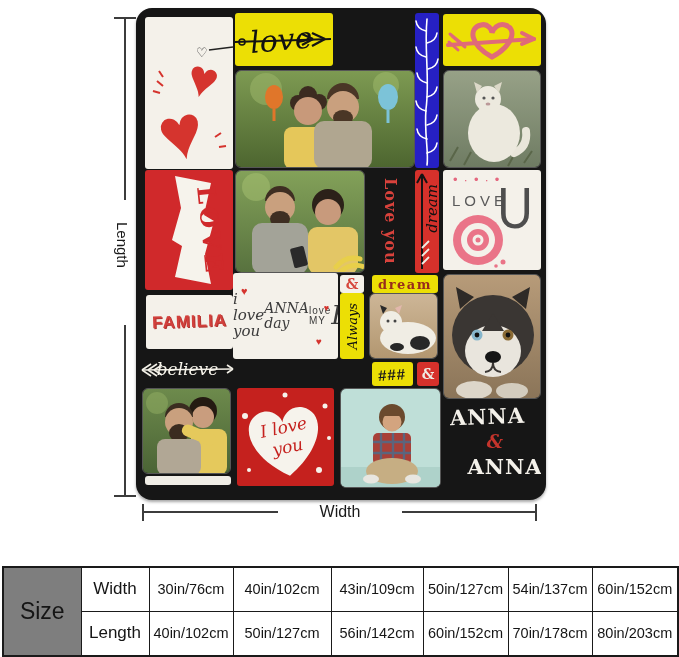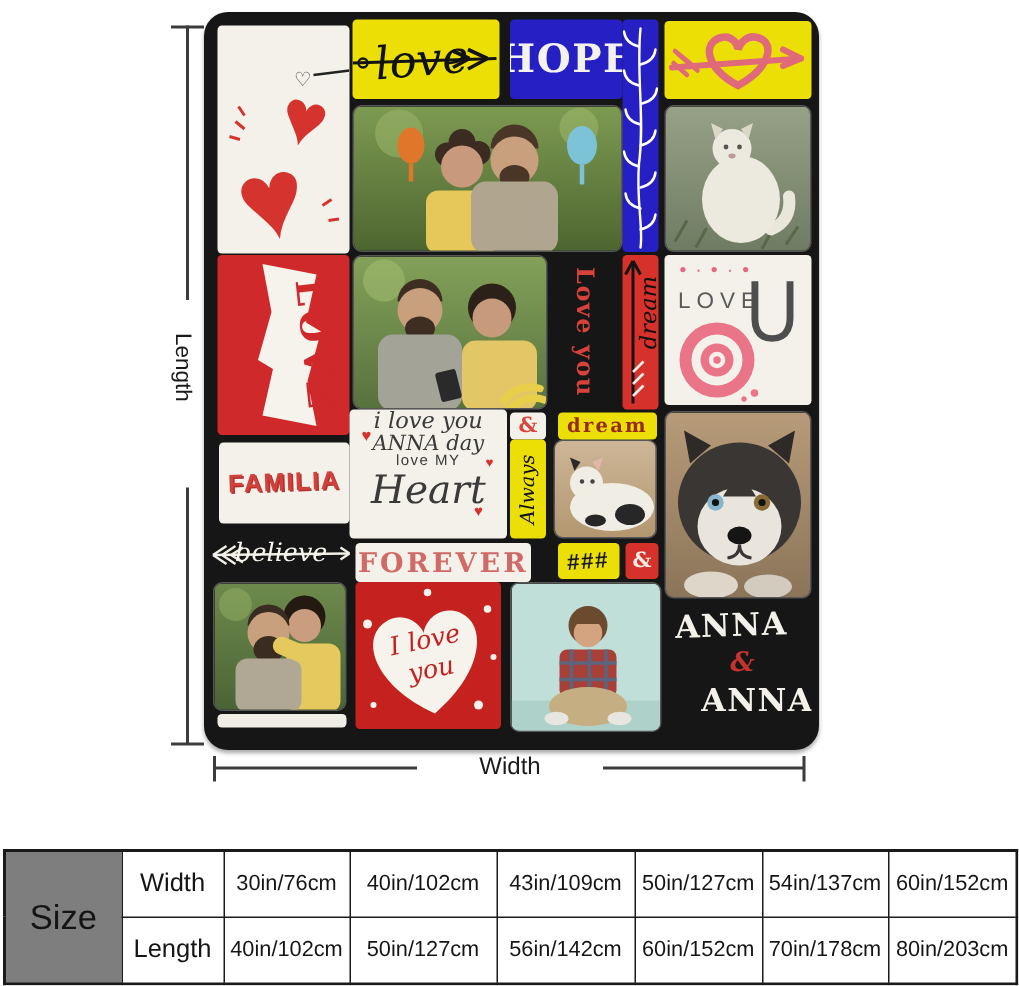--- a/index.html
+++ b/index.html
@@ -51,23 +51,20 @@
 
     <div class="tile yellow" style="left:99px;top:5px;width:98px;height:53px;">
       <svg width="98" height="53" viewBox="0 0 98 53">
         <line x1="0" y1="29" x2="96" y2="26" stroke="#141414" stroke-width="2"></line>
         <path d="M90 26 l-13 -6 M90 26 l-13 7 M78 26 l-11 -5 M78 26 l-11 6" stroke="#141414" stroke-width="2.4" fill="none"></path>
         <circle cx="7" cy="29" r="3" fill="none" stroke="#141414" stroke-width="1.6"></circle>
         <text x="16" y="40" font-size="30" font-style="italic" font-family="DejaVu Serif,serif" fill="#111" transform="rotate(-5 16 40)">love</text>
       </svg>
     </div>
 
-    <div class="tile blue center" style="left:204px;top:5px;width:75px;height:53px;">
-      <span class="serif" style="color:#f4f2ec;font-size:26px;font-weight:bold;letter-spacing:1px;">HOPE</span>
-    </div>
 
     <div class="tile blue" style="left:279px;top:5px;width:24px;height:155px;">
       <svg width="24" height="155" viewBox="0 0 24 155">
         <g stroke="#fff" stroke-width="1.6" fill="none" stroke-linecap="round">
           <path d="M12 6 C9 36 15 66 11 96 C9 120 14 140 12 152"></path>
           <path d="M11 18 q-9 -2 -10 -10"></path>
             <path d="M12 30 q9 -2 10 -10"></path>
           <path d="M11 44 q-9 -2 -10 -10"></path>
             <path d="M13 56 q9 -2 10 -10"></path>
           <path d="M12 70 q-9 -2 -10 -10"></path>
@@ -201,21 +198,21 @@
 
     <div class="tile yellow center" style="left:236px;top:267px;width:66px;height:18px;">
       <span class="serif" style="color:#982c1c;font-size:13px;font-weight:bold;letter-spacing:1.5px;">dream</span>
     </div>
 
     <div class="tile white center" style="left:10px;top:287px;width:87px;height:54px;">
       <span style="color:#d2403c;font-size:17px;font-weight:bold;letter-spacing:1px;transform:rotate(-2deg);text-shadow:1px 1px 0 #b23430;">FAMILIA</span>
     </div>
 
     <div class="tile white" style="left:97px;top:265px;width:105px;height:86px;">
-      <div style="position:absolute;inset:0;display:flex;flex-direction:column;align-items:center;justify-content:flex-start;color:#3a3a3a;line-height:1.05;">
+      <div style="position:absolute;inset:0;display:flex;flex-direction:row;align-items:center;justify-content:space-between;color:#3a3a3a;line-height:1.05;">
         <div class="script" style="font-size:15px;">i love you</div>
         <div class="script" style="font-size:14px;">ANNA day</div>
         <div style="font-size:10px;letter-spacing:1px;">love MY</div>
         <div class="script" style="font-size:26px;">Heart</div>
       </div>
       <span style="position:absolute;left:8px;top:12px;color:#d5342e;font-size:11px;">♥</span>
       <span style="position:absolute;right:9px;top:30px;color:#d5342e;font-size:9px;">♥</span>
       <span style="position:absolute;right:16px;bottom:12px;color:#d5342e;font-size:10px;">♥</span>
     </div>
 
@@ -271,23 +268,20 @@
       <svg width="95" height="32" viewBox="0 0 95 32" style="position:absolute;left:0;top:0;">
         <line x1="2" y1="17" x2="93" y2="16" stroke="#f2efe6" stroke-width="1.6"></line>
         <path d="M2 17 l9 -6 M2 17 l9 6 M8 17 l9 -6 M8 17 l9 6 M14 17 l8 -5 M14 17 l8 5" stroke="#f2efe6" stroke-width="1.6" fill="none"></path>
         <path d="M93 16 l-6 -4 M93 16 l-6 4" stroke="#f2efe6" stroke-width="1.6" fill="none"></path>
       </svg>
       <div class="center" style="position:absolute;inset:0;">
         <span class="script" style="color:#f6f3ea;font-size:17px;background:transparent;">believe</span>
       </div>
     </div>
 
-    <div class="tile white center" style="left:101px;top:354px;width:117px;height:26px;">
-      <span class="serif" style="color:#d06a67;font-size:18px;font-weight:bold;letter-spacing:2px;">FOREVER</span>
-    </div>
 
     <div class="tile yellow center" style="left:236px;top:354px;width:41px;height:24px;">
       <span style="color:#1a1a1a;font-size:15px;font-weight:bold;letter-spacing:1px;transform:rotate(-4deg);">###</span>
     </div>
 
     <div class="tile center" style="left:281px;top:354px;width:22px;height:24px;background:#d6312b;">
       <span class="serif" style="color:#efece4;font-size:14px;font-weight:bold;">&amp;</span>
     </div>
 
     <div class="tile photo" style="left:6px;top:380px;width:89px;height:86px;">

